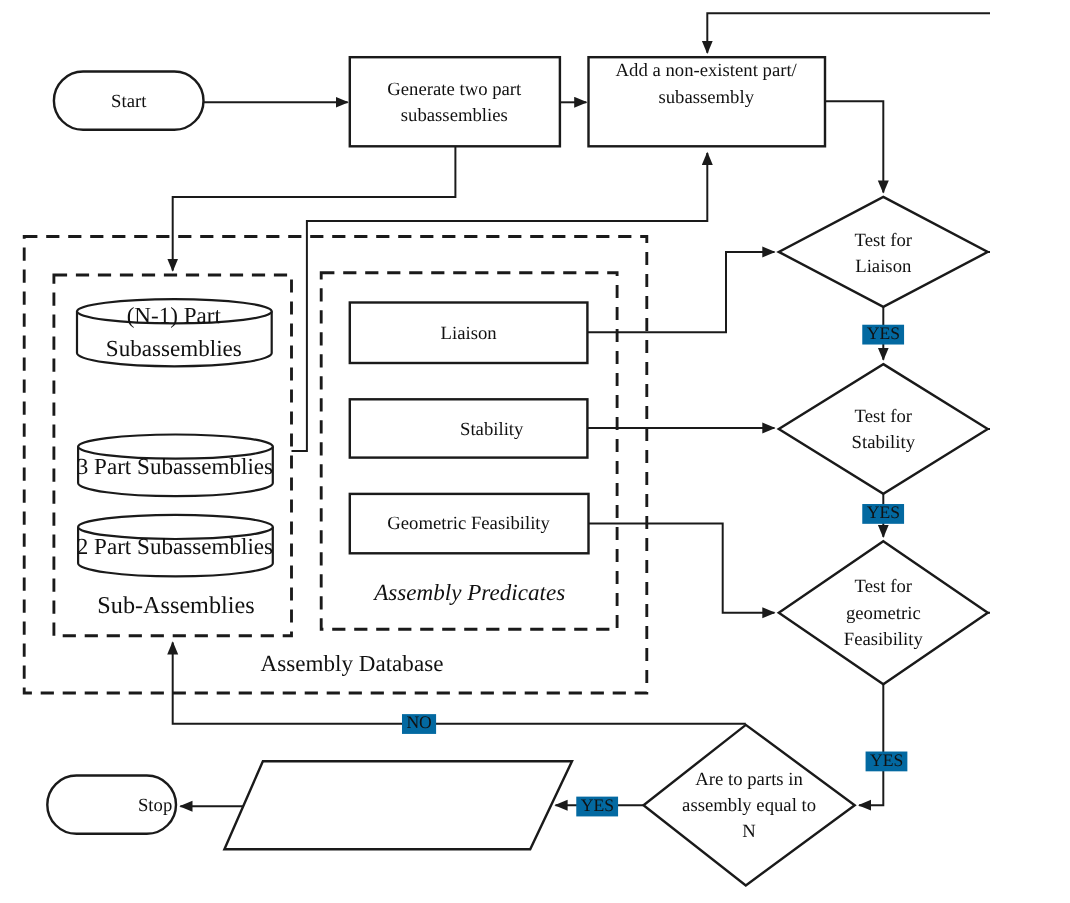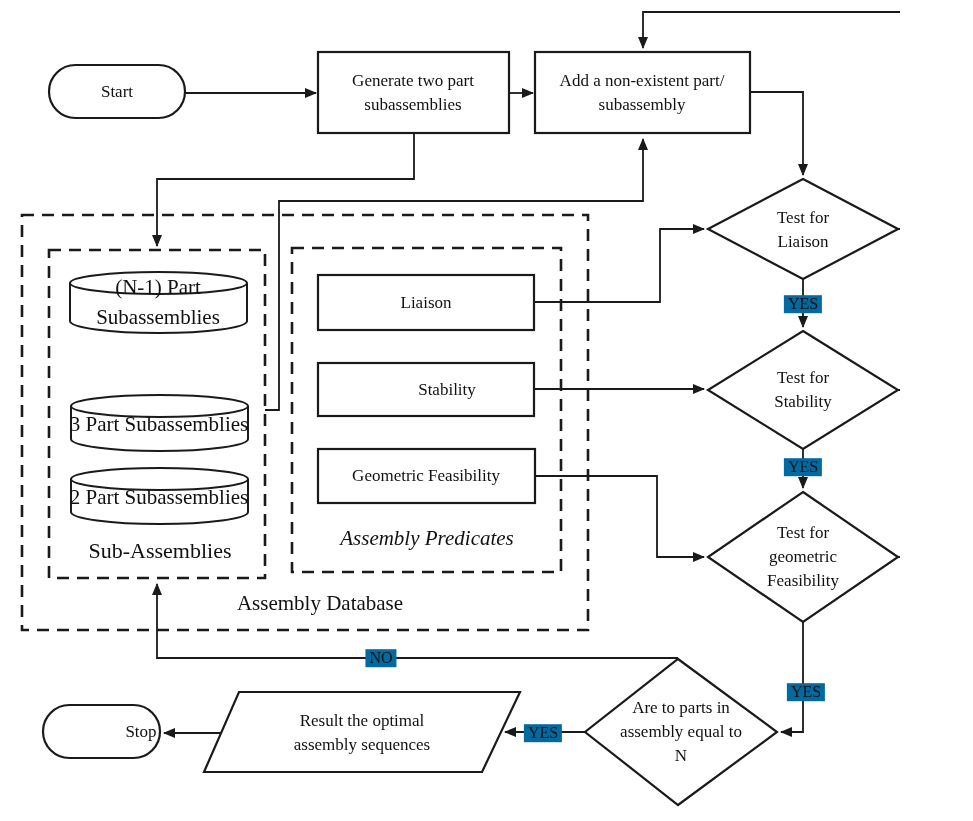--- a/index.html
+++ b/index.html
@@ -111,34 +111,32 @@
       <g>
         <path d="M 71,479 V 512 A 88.5,12 0 0 0 248,512 V 479"></path>
         <ellipse cx="159.5" cy="479" rx="88.5" ry="11"></ellipse>
       </g>
     </g>
   </svg>
 
   <div class="lbl" style="left:117px;  top:92px;">Start</div>
   <div class="lbl" style="left:413px;  top:93px;">Generate two part
 subassemblies</div>
-  <div class="lbl" style="left:642px;  top:93px;">Add a non-existent part/
+  <div class="lbl" style="left:642px;  top:76px;">Add a non-existent part/
 subassembly</div>
 
   <div class="lbl" style="left:803px;  top:230px;">Test for Liaison</div>
   <div class="lbl" style="left:803px;  top:390px;">Test for Stability</div>
   <div class="lbl" style="left:803px;  top:557px;">Test for
 geometric
 Feasibility</div>
   <div class="lbl" style="left:681px;  top:732px;">Are to parts in
 assembly equal to
 N</div>
 
-  <div class="lbl" style="left:362px;  top:733px;">Result the optimal
-assembly sequences</div>
   <div class="lbl" style="left:101px;  top:732px;margin-left:40px;">Stop</div>
 
   <div class="lbl small" style="left:158px; top:302px;">(N-1) Part
 Subassemblies</div>
   <div class="lbl small" style="left:159px; top:424px;">3 Part Subassemblies</div>
   <div class="lbl small" style="left:159px; top:497px;">2 Part Subassemblies</div>
 
   <div class="lbl" style="left:426px; top:303px;">Liaison</div>
   <div class="lbl" style="left:426px; top:390px;margin-left:21px;">Stability</div>
   <div class="lbl group" style="left:160px; top:551px;">Sub-Assemblies</div>

